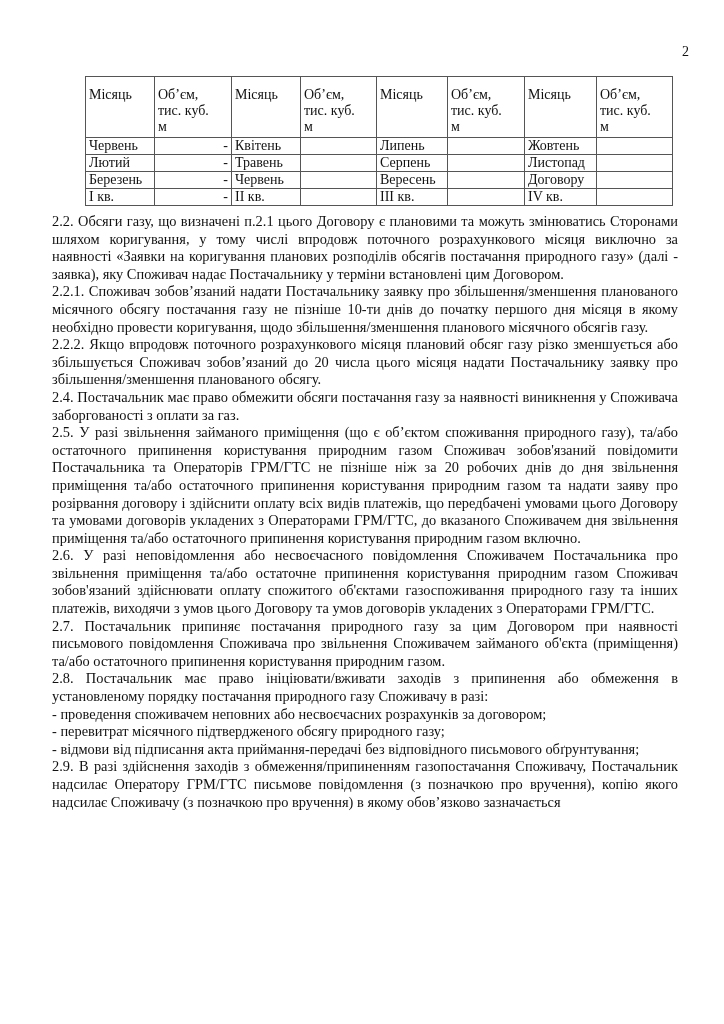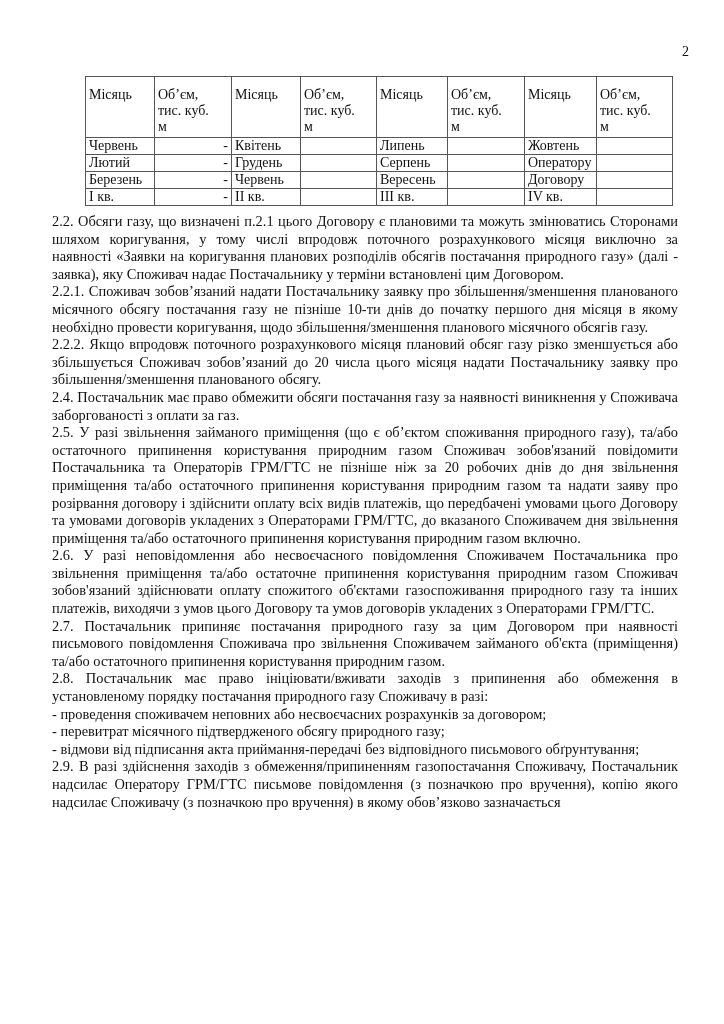--- a/index.html
+++ b/index.html
@@ -43,25 +43,25 @@
     <td>Квітень</td>
     <td class="num"></td>
     <td>Липень</td>
     <td class="num"></td>
     <td>Жовтень</td>
     <td class="num"></td>
   </tr>
   <tr class="row">
     <td>Лютий</td>
     <td class="num">-</td>
-    <td>Грудень</td>
+    <td>Травень</td>
     <td class="num"></td>
     <td>Серпень</td>
     <td class="num"></td>
-    <td>Оператору</td>
+    <td>Листопад</td>
     <td class="num"></td>
   </tr>
   <tr class="row">
     <td>Березень</td>
     <td class="num">-</td>
     <td>Червень</td>
     <td class="num"></td>
     <td>Вересень</td>
     <td class="num"></td>
     <td>Договору</td>

